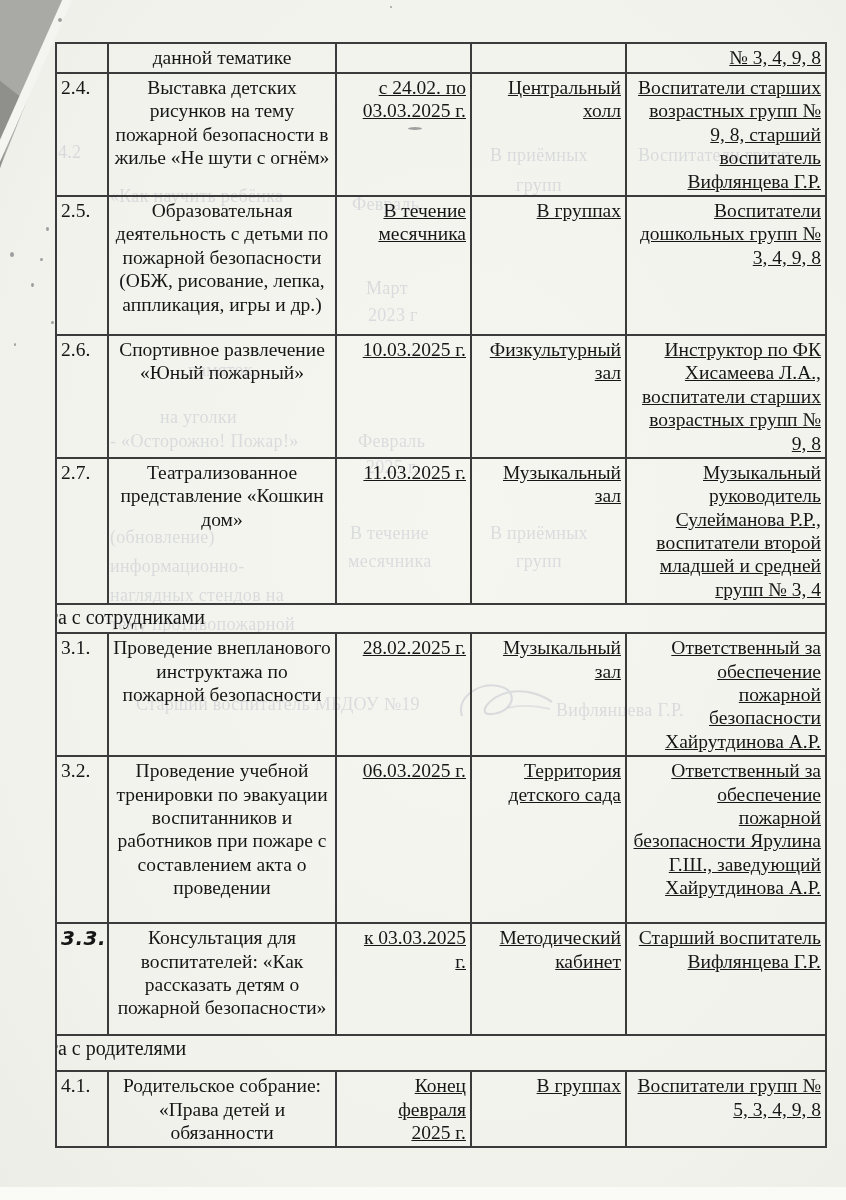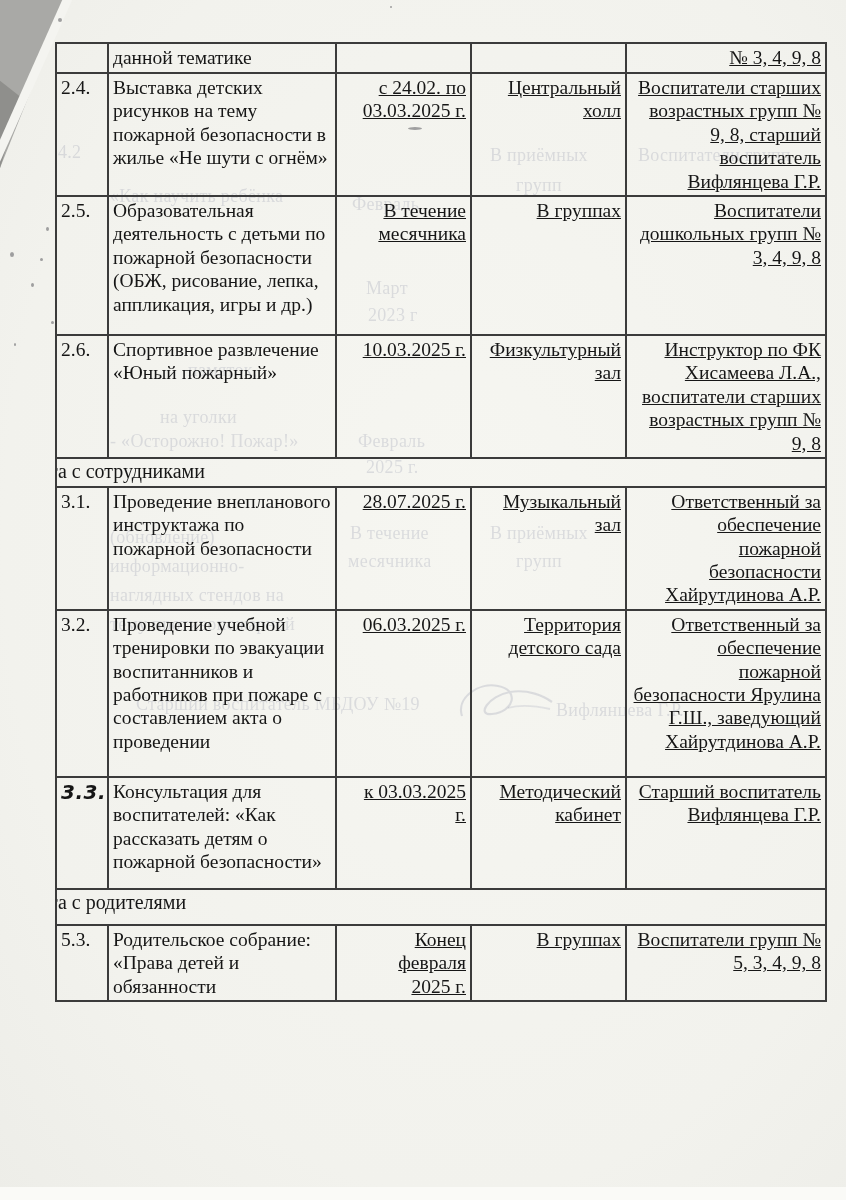--- a/index.html
+++ b/index.html
@@ -32,21 +32,21 @@
     border-collapse:collapse;table-layout:fixed;
     font-size:19.5px;line-height:1.2;
   }
   table.plan td{
     border:2px solid #3b3b3b;
     vertical-align:top;
     padding:2px 4px 2px 4px;
     overflow:hidden;
   }
   td.cell-num{padding-left:7px;padding-right:2px;}
-  td.cell-activity{text-align:left;padding-left:8px;padding-right:9px;}
+  td.cell-activity{text-align:center;padding-left:8px;padding-right:9px;}
   td.cell-dates,td.cell-location,td.cell-responsible{text-align:right;text-decoration:underline;}
   td.cell-dates{white-space:pre-line;margin-top:32px;}
   td.section-cell{text-align:left;font-weight:normal;font-size:20px;padding-top:3px;line-height:1.05;}
   td.section-cell .section-label{display:inline-block;transform:translateX(-72px);}
   td.handwritten{font-family:"DejaVu Sans",sans-serif;font-weight:700;font-style:italic;font-size:20px;letter-spacing:0.5px;}
 </style>
 </head>
 <body>
 
 <div class="page">
@@ -128,27 +128,34 @@
           <td class="cell-location">В группах</td>
           <td class="cell-responsible">Воспитатели дошкольных групп № 3, 4, 9, 8</td>
         </tr>
         <tr style="height: 118px;">
           <td class="cell-num">2.6.</td>
           <td class="cell-activity">Спортивное развлечение «Юный пожарный»</td>
           <td class="cell-dates">10.03.2025 г.</td>
           <td class="cell-location">Физкультурный зал</td>
           <td class="cell-responsible">Инструктор по ФК Хисамеева Л.А., воспитатели старших возрастных групп № 9, 8</td>
         </tr>
+        <tr style="height: 138px;">
+          <td class="cell-num">2.7.</td>
+          <td class="cell-activity">Театрализованное представление «Кошкин дом»</td>
+          <td class="cell-dates">11.03.2025 г.</td>
+          <td class="cell-location">Музыкальный зал</td>
+          <td class="cell-responsible">Музыкальный руководитель Сулейманова Р.Р., воспитатели второй младшей и средней групп № 3, 4</td>
+        </tr>
         <tr style="height: 29px;">
           <td colspan="5" class="section-cell"><span class="section-label">3. Работа с сотрудниками</span></td>
         </tr>
         <tr style="height: 118px;">
           <td class="cell-num">3.1.</td>
           <td class="cell-activity">Проведение внепланового инструктажа по пожарной безопасности</td>
-          <td class="cell-dates">28.07.2025 г.</td>
+          <td class="cell-dates">28.02.2025 г.</td>
           <td class="cell-location">Музыкальный зал</td>
           <td class="cell-responsible">Ответственный за обеспечение пожарной безопасности Хайрутдинова А.Р.</td>
         </tr>
         <tr style="height: 167px;">
           <td class="cell-num">3.2.</td>
           <td class="cell-activity">Проведение учебной тренировки по эвакуации воспитанников и работников при пожаре с составлением акта о проведении</td>
           <td class="cell-dates">06.03.2025 г.</td>
           <td class="cell-location">Территория детского сада</td>
           <td class="cell-responsible">Ответственный за обеспечение пожарной безопасности Ярулина Г.Ш., заведующий Хайрутдинова А.Р.</td>
         </tr>
@@ -157,21 +164,21 @@
           <td class="cell-activity">Консультация для воспитателей: «Как рассказать детям о пожарной безопасности»</td>
           <td class="cell-dates">к 03.03.2025
 г.</td>
           <td class="cell-location">Методический кабинет</td>
           <td class="cell-responsible">Старший воспитатель Вифлянцева Г.Р.</td>
         </tr>
         <tr style="height: 36px;">
           <td colspan="5" class="section-cell"><span class="section-label">4. Работа с родителями</span></td>
         </tr>
         <tr style="height: 73px;">
-          <td class="cell-num">5.3.</td>
+          <td class="cell-num">4.1.</td>
           <td class="cell-activity">Родительское собрание: «Права детей и обязанности</td>
           <td class="cell-dates">Конец
 февраля
 2025 г.</td>
           <td class="cell-location">В группах</td>
           <td class="cell-responsible">Воспитатели групп № 5, 3, 4, 9, 8</td>
         </tr>
       </tbody>
   </table>
 

